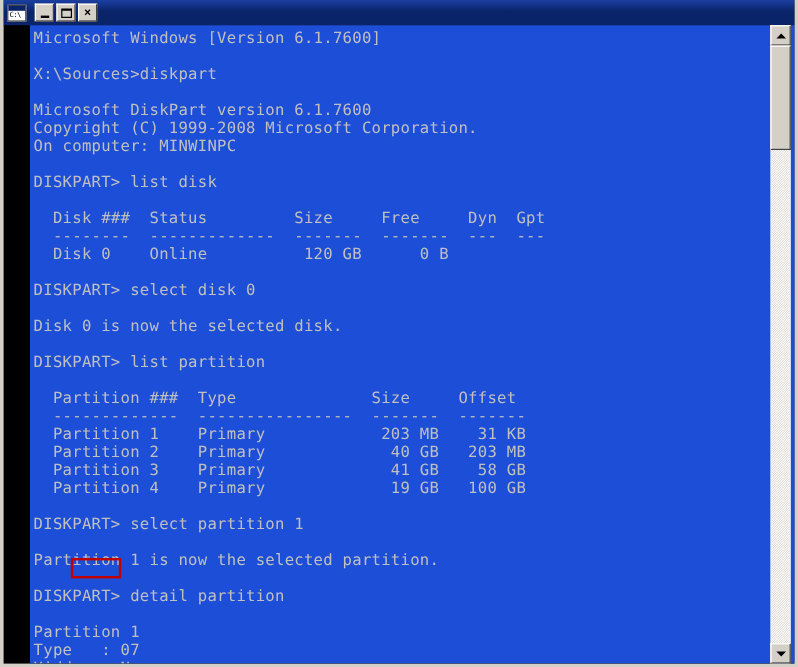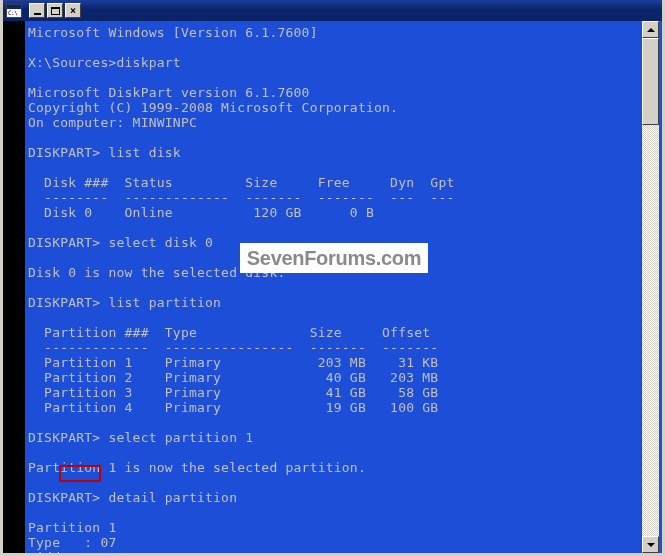--- a/index.html
+++ b/index.html
@@ -239,23 +239,20 @@
     </div>
     <div class="win-btn close">
       <div class="glyph">×</div>
     </div>
   </div>
 
   <div id="console">
     <div id="console-inner"><div class="cline">Microsoft Windows [Version 6.1.7600]</div><div class="cline">&nbsp;</div><div class="cline">X:\Sources&gt;diskpart</div><div class="cline">&nbsp;</div><div class="cline">Microsoft DiskPart version 6.1.7600</div><div class="cline">Copyright (C) 1999-2008 Microsoft Corporation.</div><div class="cline">On computer: MINWINPC</div><div class="cline">&nbsp;</div><div class="cline">DISKPART&gt; list disk</div><div class="cline">&nbsp;</div><div class="cline">  Disk ###  Status         Size     Free     Dyn  Gpt</div><div class="cline">  --------  -------------  -------  -------  ---  ---</div><div class="cline">  Disk 0    Online          120 GB      0 B</div><div class="cline">&nbsp;</div><div class="cline">DISKPART&gt; select disk 0</div><div class="cline">&nbsp;</div><div class="cline">Disk 0 is now the selected disk.</div><div class="cline">&nbsp;</div><div class="cline">DISKPART&gt; list partition</div><div class="cline">&nbsp;</div><div class="cline">  Partition ###  Type              Size     Offset</div><div class="cline">  -------------  ----------------  -------  -------</div><div class="cline">  Partition 1    Primary            203 MB    31 KB</div><div class="cline">  Partition 2    Primary             40 GB   203 MB</div><div class="cline">  Partition 3    Primary             41 GB    58 GB</div><div class="cline">  Partition 4    Primary             19 GB   100 GB</div><div class="cline">&nbsp;</div><div class="cline">DISKPART&gt; select partition 1</div><div class="cline">&nbsp;</div><div class="cline">Partition 1 is now the selected partition.</div><div class="cline">&nbsp;</div><div class="cline">DISKPART&gt; detail partition</div><div class="cline">&nbsp;</div><div class="cline">Partition 1</div><div class="cline">Type   : 07</div><div class="cline">Hidden : No</div></div>
   </div>
 
-  <div id="watermark">
-    <span id="watermark-text">SevenForums.com</span>
-  </div>
 
   <div id="active-highlight"></div>
 
   <div id="scrollbar">
     <div class="sb-btn up">
       <span class="arrow-up"></span>
     </div>
     <div id="sb-thumb"></div>
     <div class="sb-btn down">
       <span class="arrow-down"></span>

